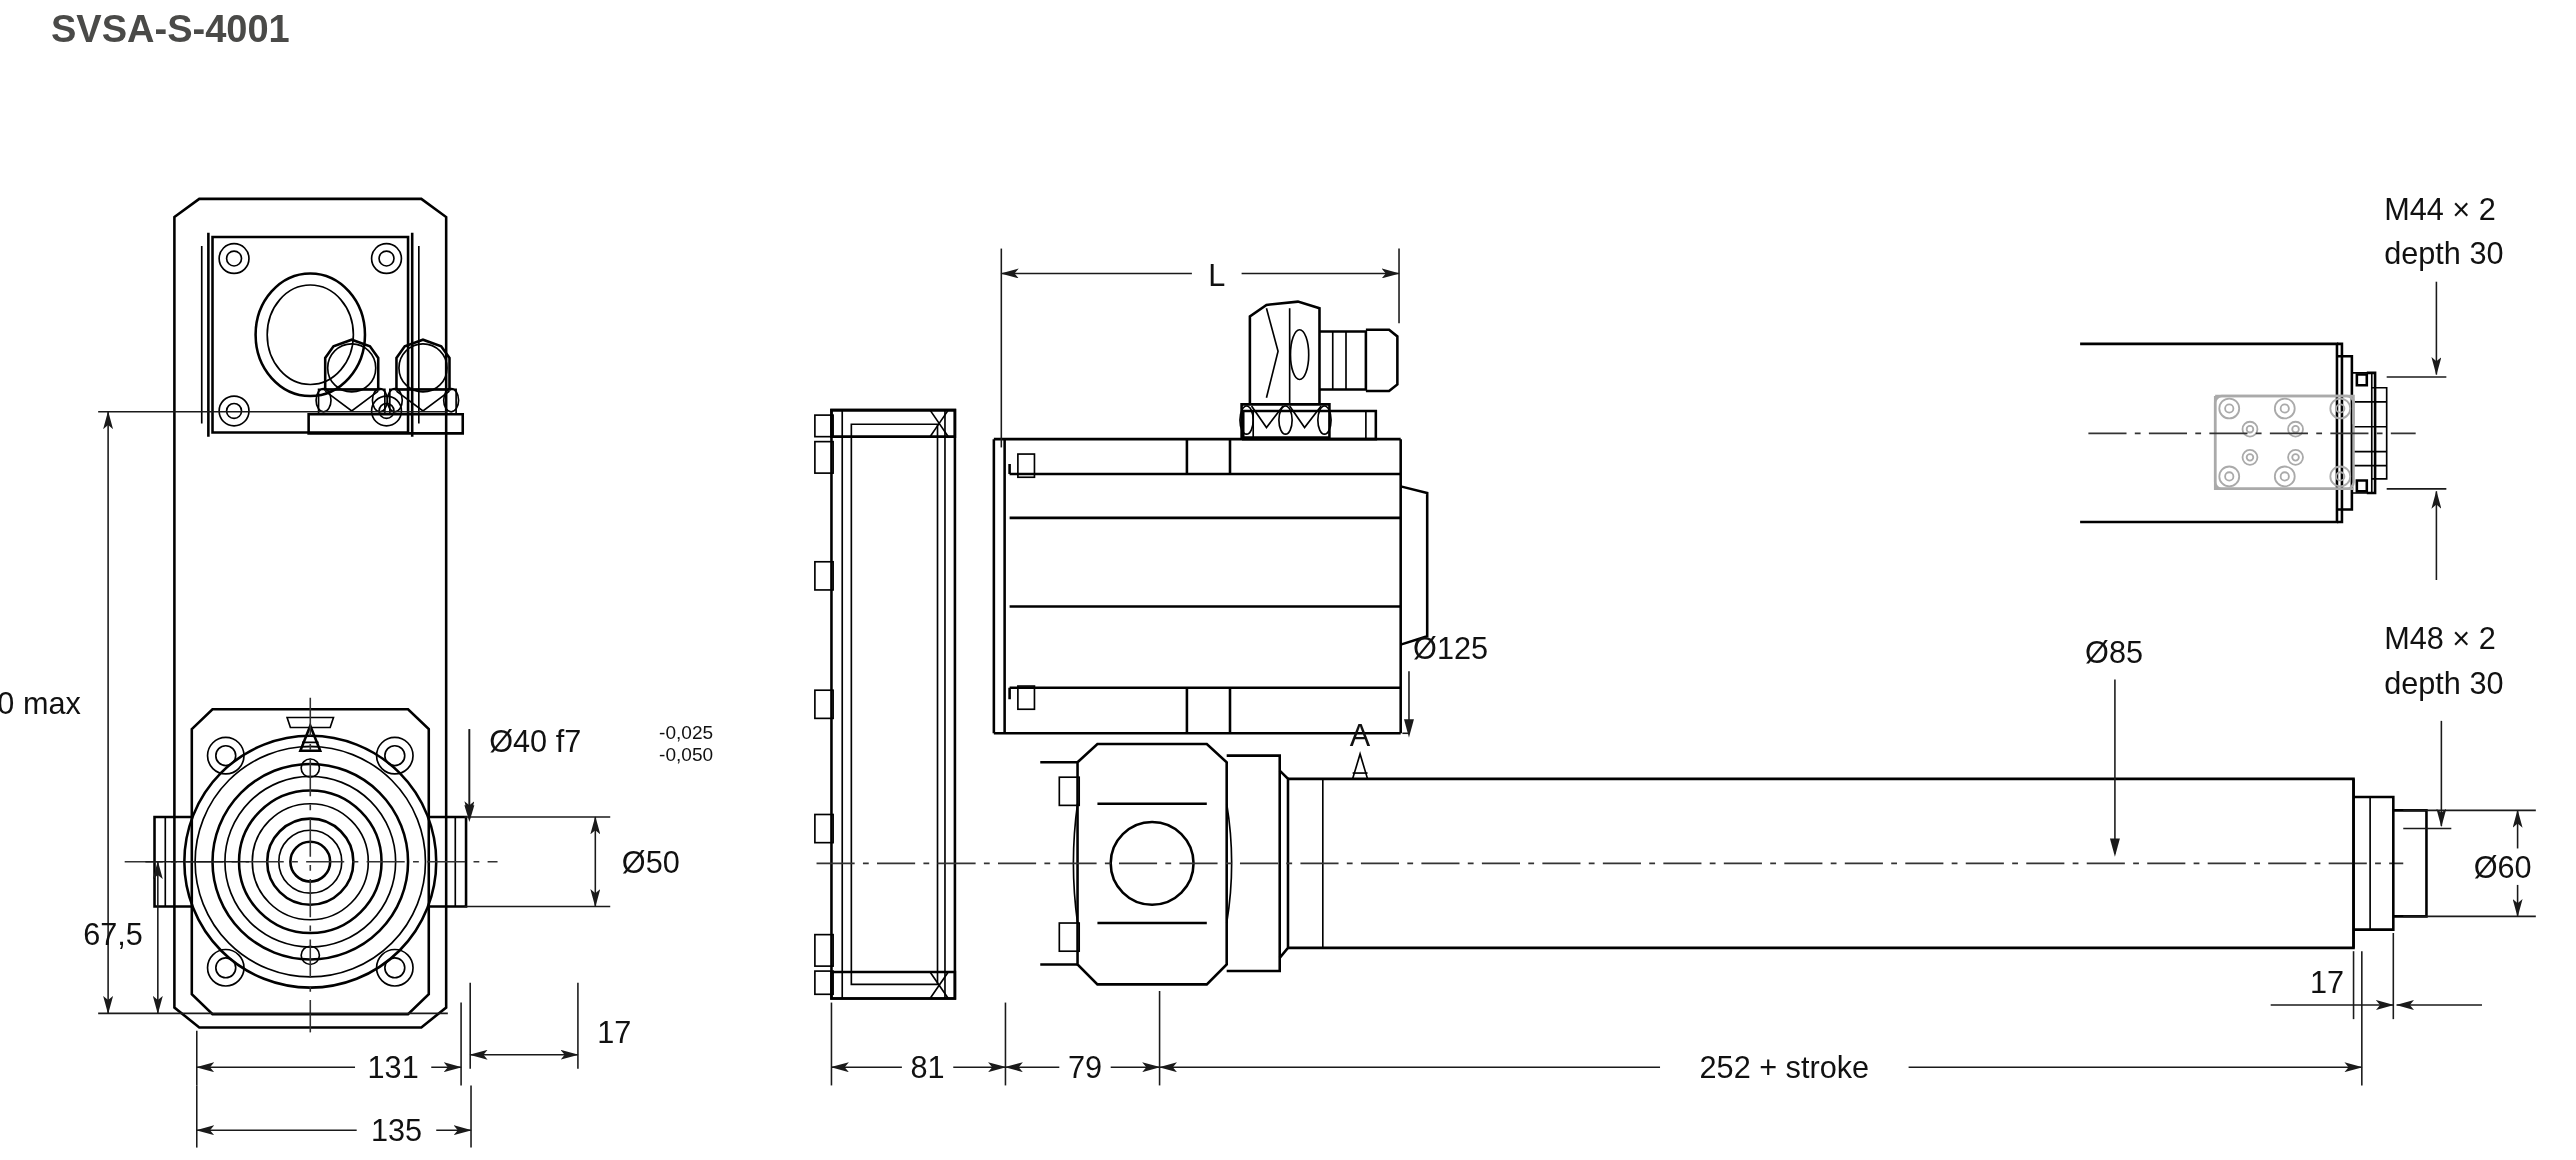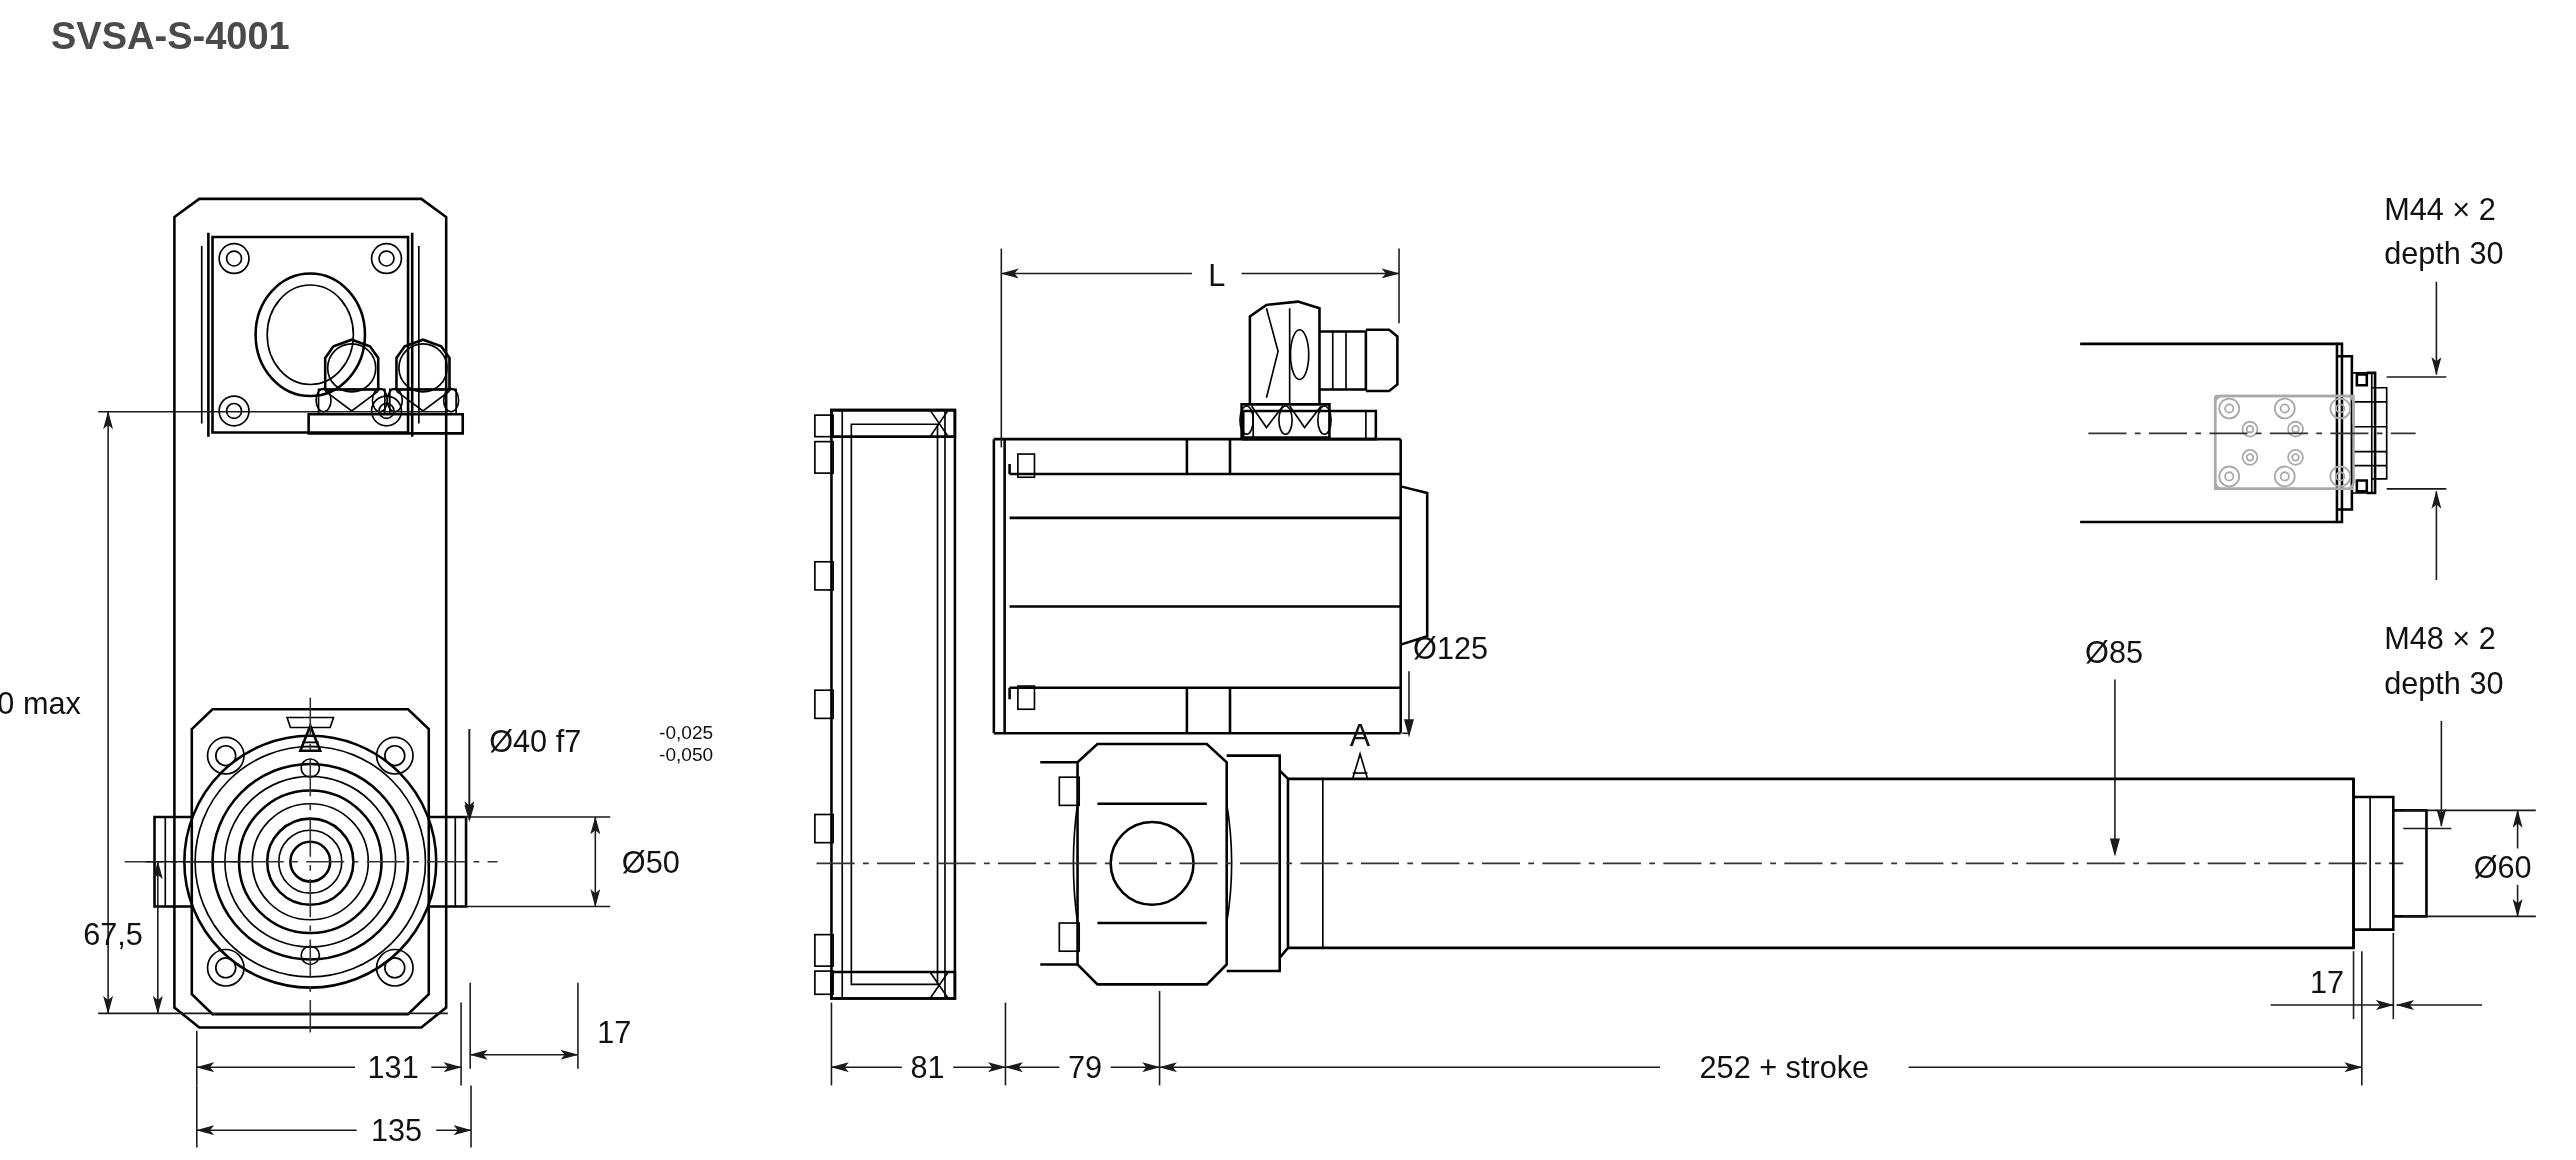--- a/index.html
+++ b/index.html
@@ -10,21 +10,21 @@
   body {
     width: 2576px;
     height: 1160px;
     font-family: "Liberation Sans", sans-serif;
     overflow: hidden;
     position: relative;
   }
   #drawing-title {
     position: absolute;
     left: 51px;
-    top: 15px;
+    top: 8px;
     font-size: 38px;
     font-weight: bold;
     color: #4a4a48;
     letter-spacing: 0px;
     white-space: nowrap;
   }
   svg#tech-drawing {
     position: absolute;
     left: 0;
     top: 0;

